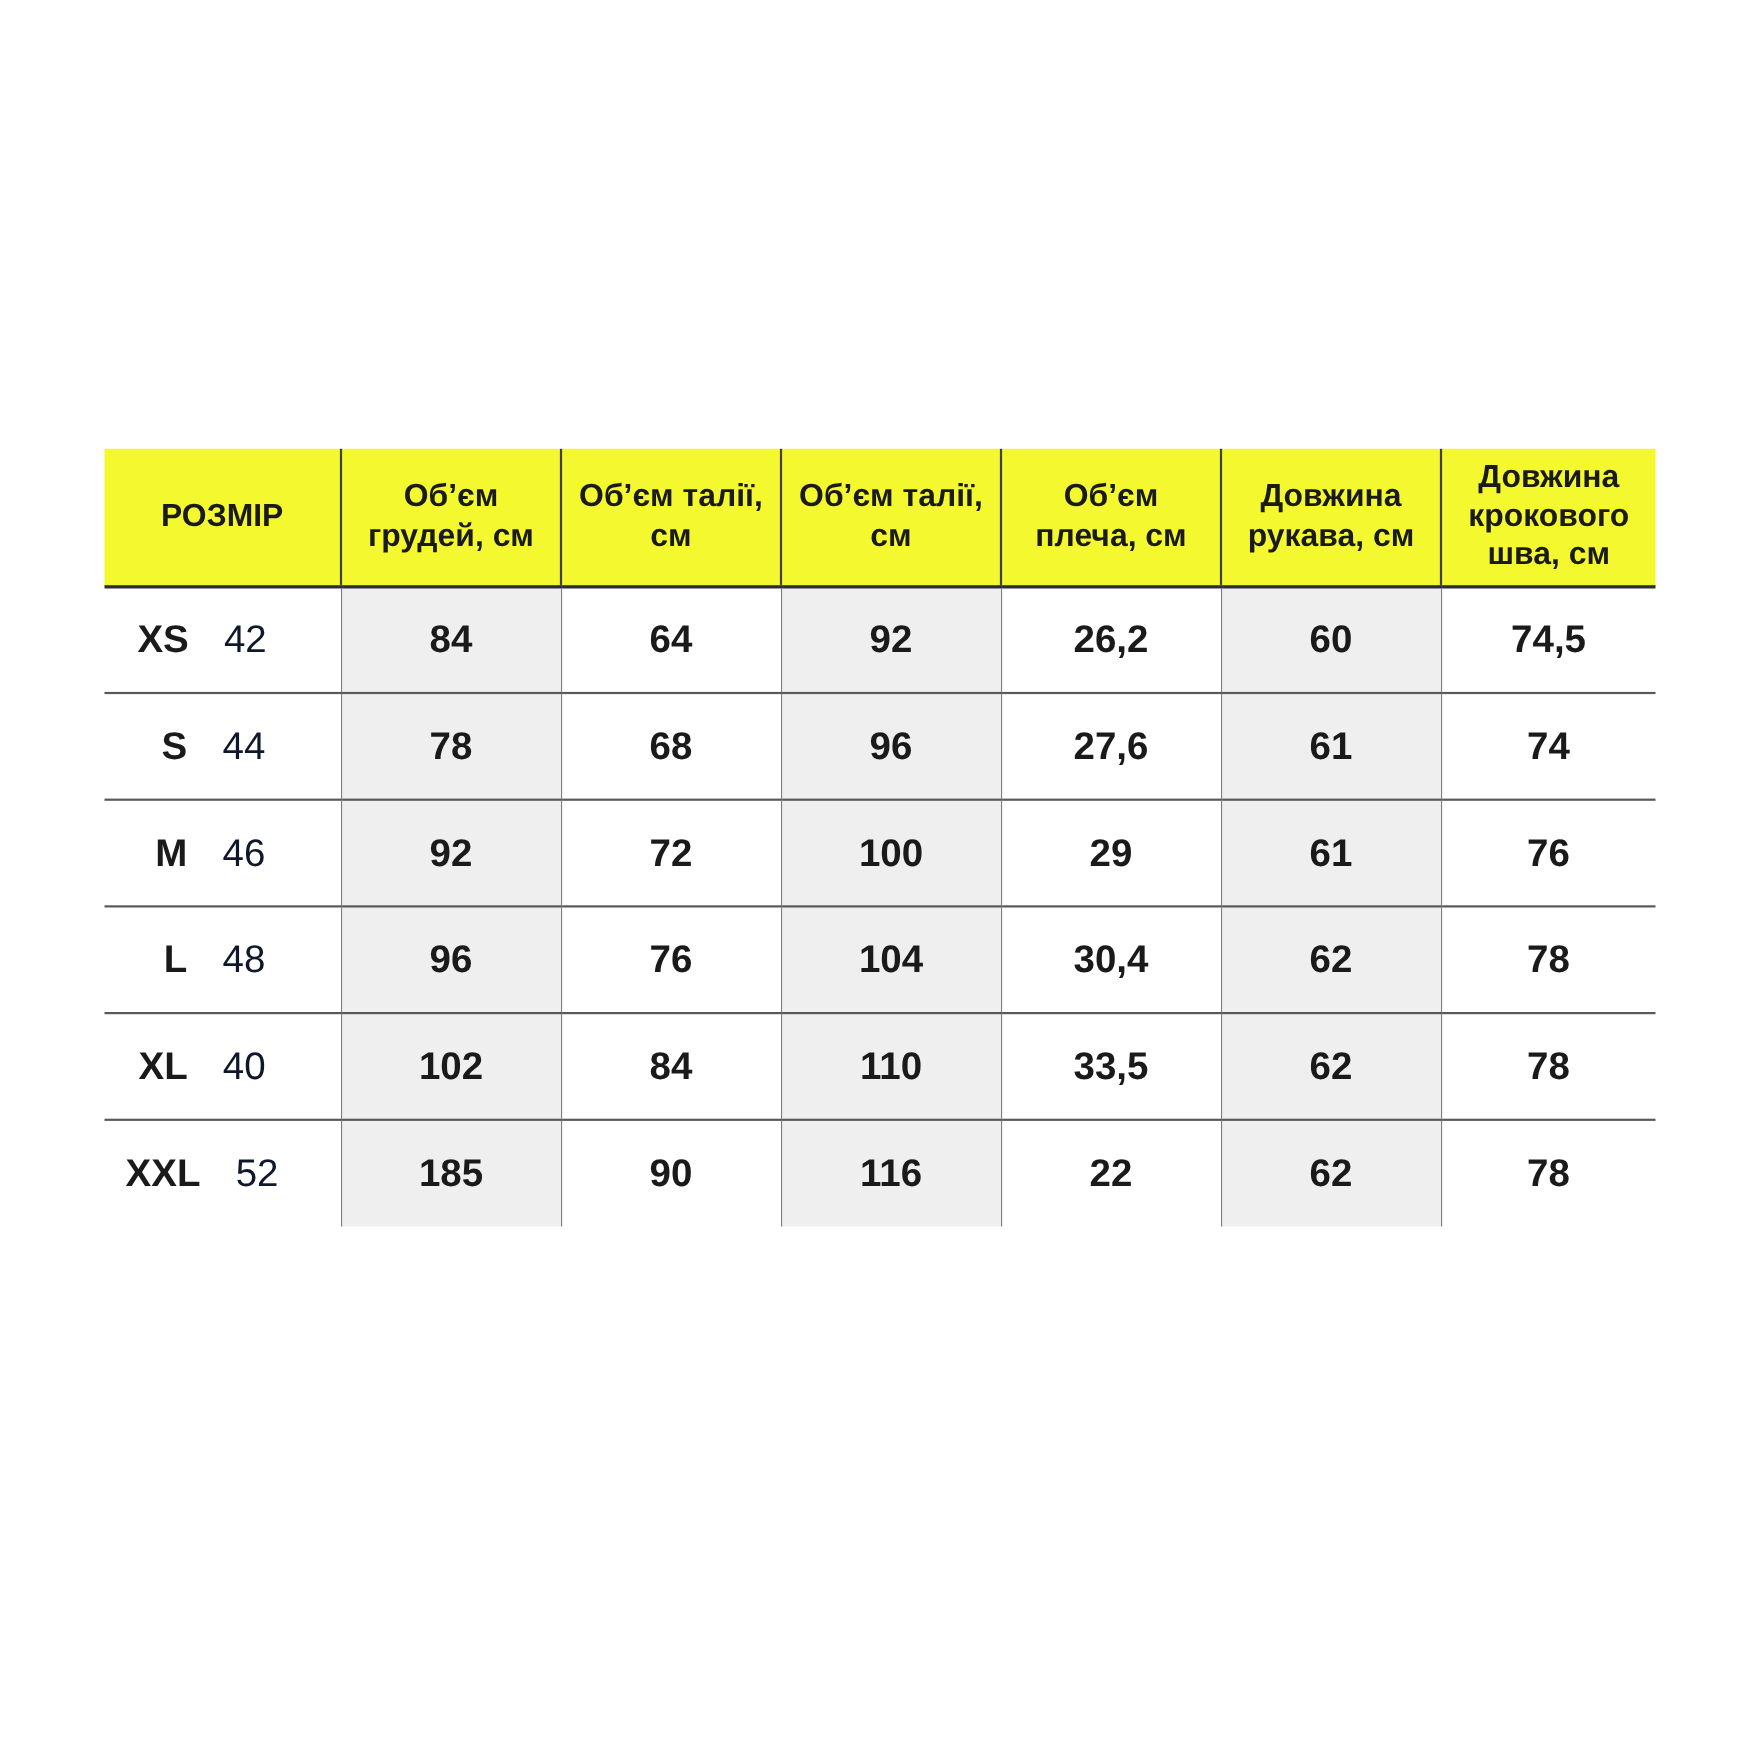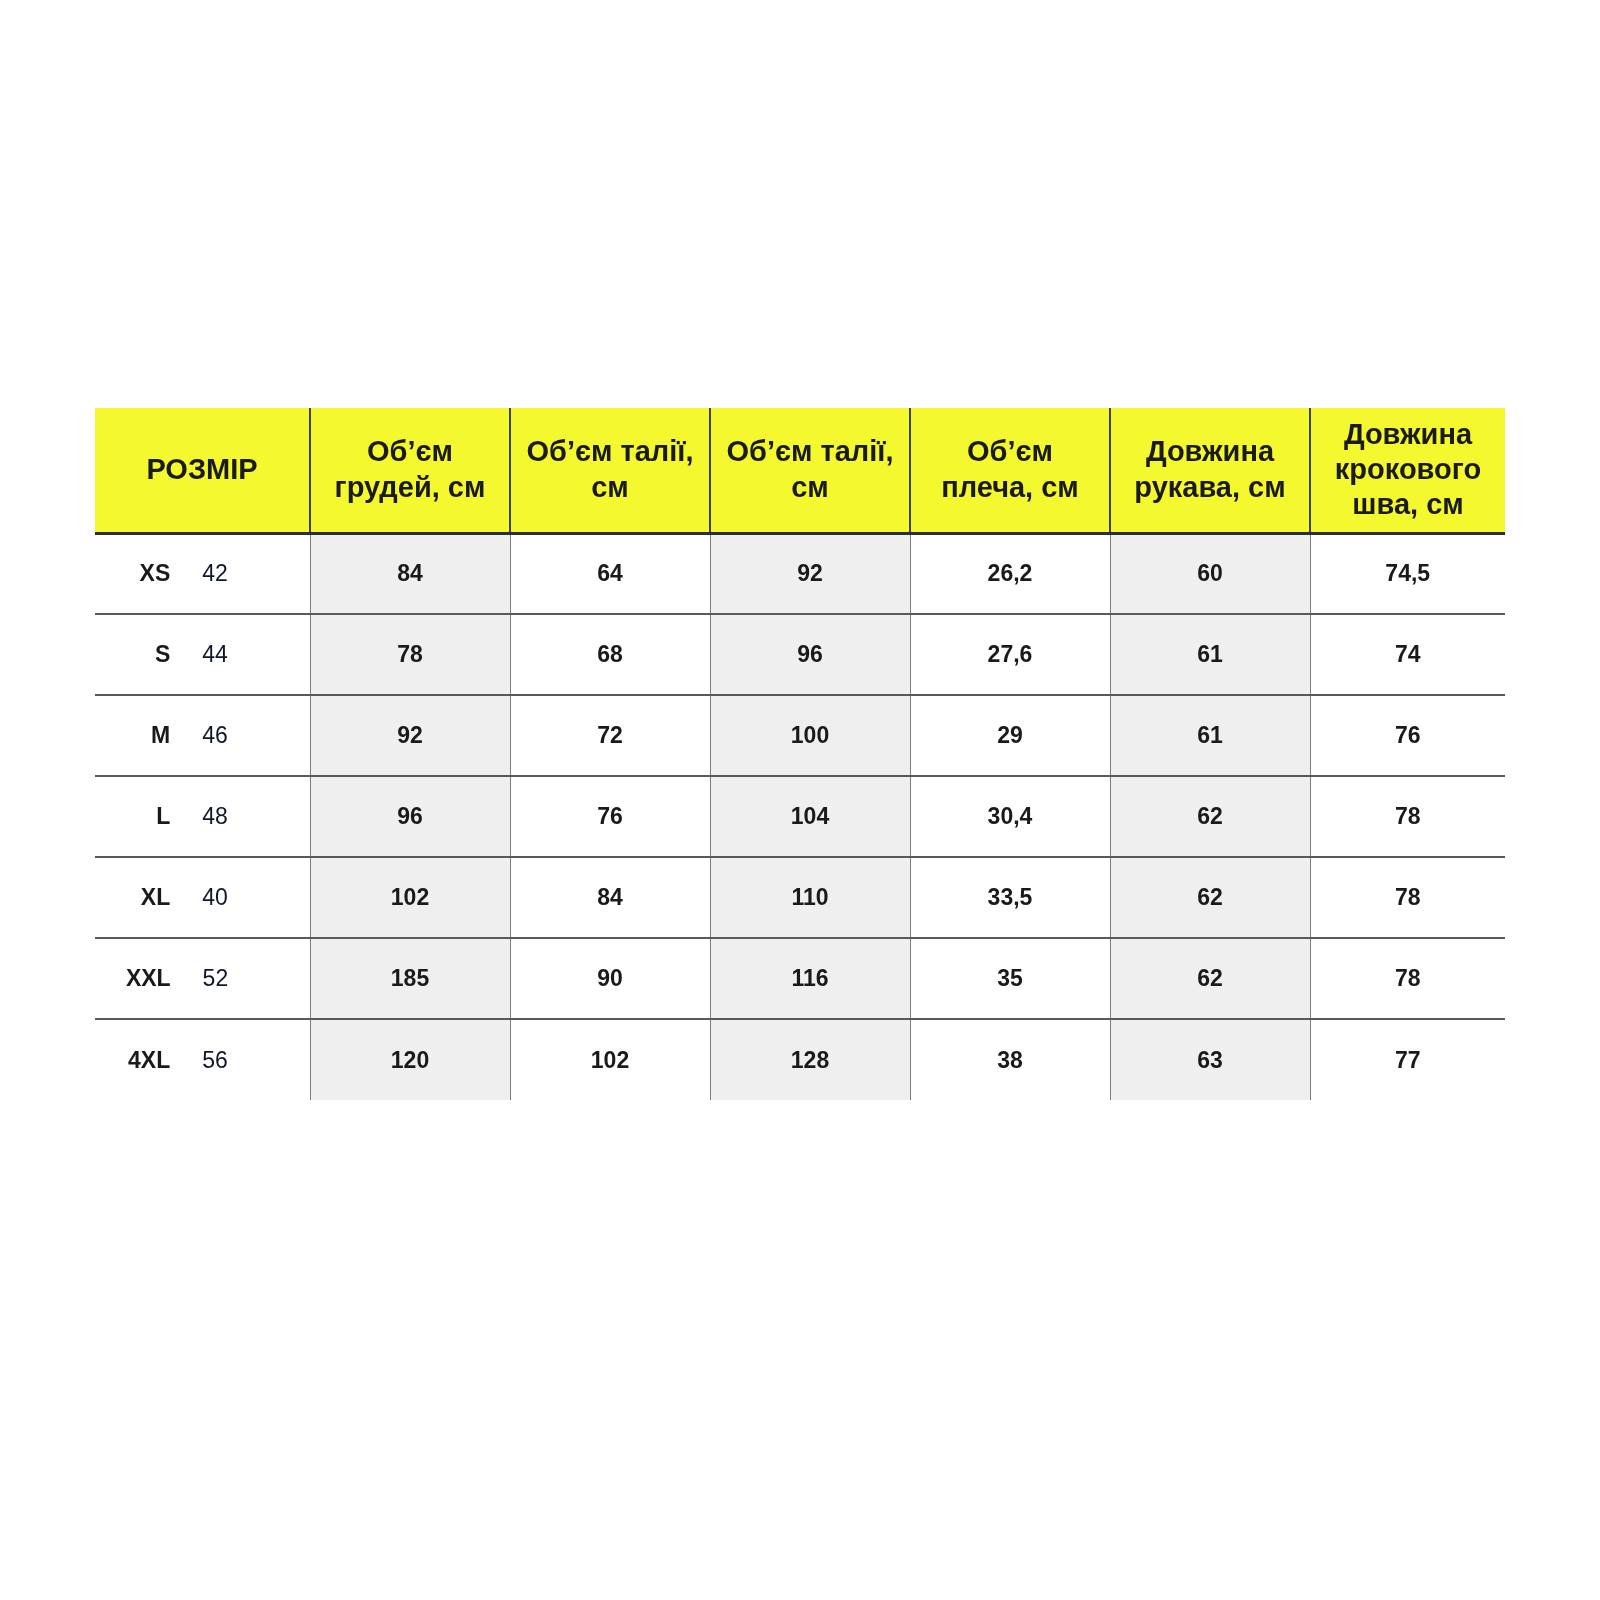--- a/index.html
+++ b/index.html
@@ -32,22 +32,22 @@
     font-size: 29px;
     font-weight: bold;
     line-height: 1.22;
     text-align: center;
     vertical-align: middle;
     padding: 4px 10px;
     border-bottom: 3px solid var(--header-line);
   }
   thead th + th { border-left: 2px solid #3f3f3f; }
   tbody td {
-    height: 81px;
-    font-size: 23px;
+    height: 97px;
+    font-size: 35px;
     font-weight: bold;
     text-align: center;
     vertical-align: middle;
     border-top: 2px solid var(--row-line);
   }
   tbody td + td { border-left: 1px solid var(--col-line); }
   tbody td.shaded { background: var(--shaded-col-bg); }
   td.size-cell .pair {
     display: flex;
     justify-content: center;
@@ -165,33 +165,19 @@
       <tr>
         <td class="size-cell">
           <span class="pair">
               <span class="size-label">XXL</span>
               <span class="size-number">52</span>
             </span>
         </td>
         <td class="shaded">185</td>
         <td>90</td>
         <td class="shaded">116</td>
-        <td>35</td>
+        <td>22</td>
         <td class="shaded">62</td>
         <td>78</td>
-      </tr>
-      <tr>
-        <td class="size-cell">
-          <span class="pair">
-              <span class="size-label">4XL</span>
-              <span class="size-number">56</span>
-            </span>
-        </td>
-        <td class="shaded">120</td>
-        <td>102</td>
-        <td class="shaded">128</td>
-        <td>38</td>
-        <td class="shaded">63</td>
-        <td>77</td>
       </tr>
     </tbody>
   </table>
 </div>
 
 </body></html>

